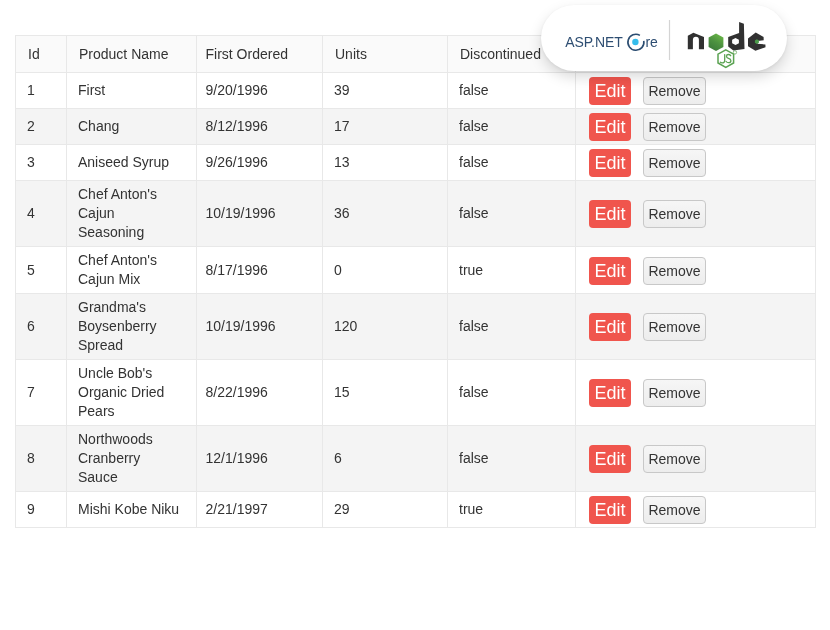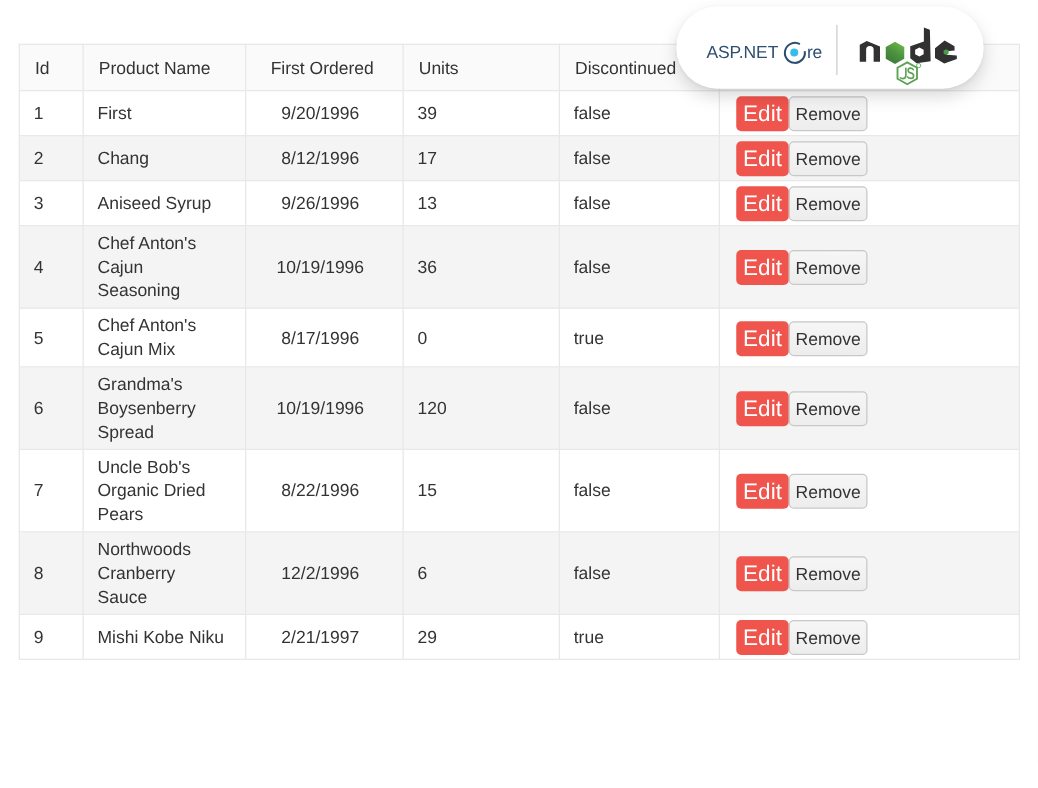--- a/index.html
+++ b/index.html
@@ -2,29 +2,29 @@
 <html><head>
 <meta charset="utf-8">
 <style>
   html,body{margin:0;padding:0;}
   body{width:830px;height:630px;background:#fff;font-family:"Liberation Sans",sans-serif;position:relative;overflow:hidden;}
   .panel{position:absolute;left:15px;top:35px;width:800px;background:#fafafa;}
   .toolbar{height:48px;position:relative;}
   .btn-add{position:absolute;left:9px;top:10px;width:72px;height:29px;background:#f0554d;border:0;border-radius:4px;color:#fff;font-size:14px;font-family:"Liberation Sans",sans-serif;text-align:center;line-height:29px;}
   table{border-collapse:collapse;table-layout:fixed;width:800px;font-size:14px;color:#333;padding-left:32px;}
   col.c1{width:51px}col.c2{width:130px}col.c3{width:126px}col.c4{width:125px}col.c5{width:128px}col.c6{width:240px}
-  td.dt,th.dt{padding-left:8.5px;text-align:center;}
+  td.dt,th.dt{padding-left:8.5px;}
   th,td{border:1px solid #e8e8e8;text-align:left;vertical-align:middle;font-weight:normal;line-height:19px;}
   th{padding:9px 12px 8px;}
   td{padding:4px 15px 4px 11px;}
   tbody tr:nth-child(odd){background:#fff;}
   tbody tr:nth-child(even){background:#f4f4f4;}
   td.act{padding:4px 4px 3px 13px;font-size:14px;white-space:nowrap;}
   .btn-edit{display:inline-block;width:42px;height:28px;background:#f0554d;border:0;border-radius:4px;color:#fff;font-size:18px;font-family:"Liberation Sans",sans-serif;text-align:center;line-height:28px;vertical-align:middle;}
-  .btn-remove{display:inline-block;box-sizing:border-box;width:63px;height:28px;background:linear-gradient(#f6f6f6,#ededed);border:1px solid #c8c8c8;border-radius:4px;color:#333;font-size:14px;font-family:"Liberation Sans",sans-serif;text-align:center;line-height:26px;vertical-align:middle;margin-left:0;}
+  .btn-remove{display:inline-block;box-sizing:border-box;width:63px;height:28px;background:linear-gradient(#f6f6f6,#ededed);border:1px solid #c8c8c8;border-radius:4px;color:#333;font-size:14px;font-family:"Liberation Sans",sans-serif;text-align:center;line-height:26px;vertical-align:middle;margin-left:12px;}
   .badge{position:absolute;left:541px;top:5px;width:246px;height:66px;background:#fff;border-radius:33px;box-shadow:0 6px 14px rgba(0,0,0,0.15),0 1px 3px rgba(0,0,0,0.06);z-index:5;}
 </style>
 </head>
 <body>
 <div class="panel">
   <table>
     <colgroup>
         <col class="c1">
         <col class="c2">
         <col class="c3">
@@ -95,21 +95,21 @@
           <td>7</td>
           <td>Uncle Bob's Organic Dried Pears</td>
           <td class="dt">8/22/1996</td>
           <td>15</td>
           <td>false</td>
           <td class="act"><span class="btn-edit">Edit</span><span class="btn-remove">Remove</span></td>
         </tr>
       <tr>
           <td>8</td>
           <td>Northwoods Cranberry Sauce</td>
-          <td class="dt">12/2/1996</td>
+          <td class="dt">12/1/1996</td>
           <td>6</td>
           <td>false</td>
           <td class="act"><span class="btn-edit">Edit</span><span class="btn-remove">Remove</span></td>
         </tr>
       <tr>
           <td>9</td>
           <td>Mishi Kobe Niku</td>
           <td class="dt">2/21/1997</td>
           <td>29</td>
           <td>true</td>

